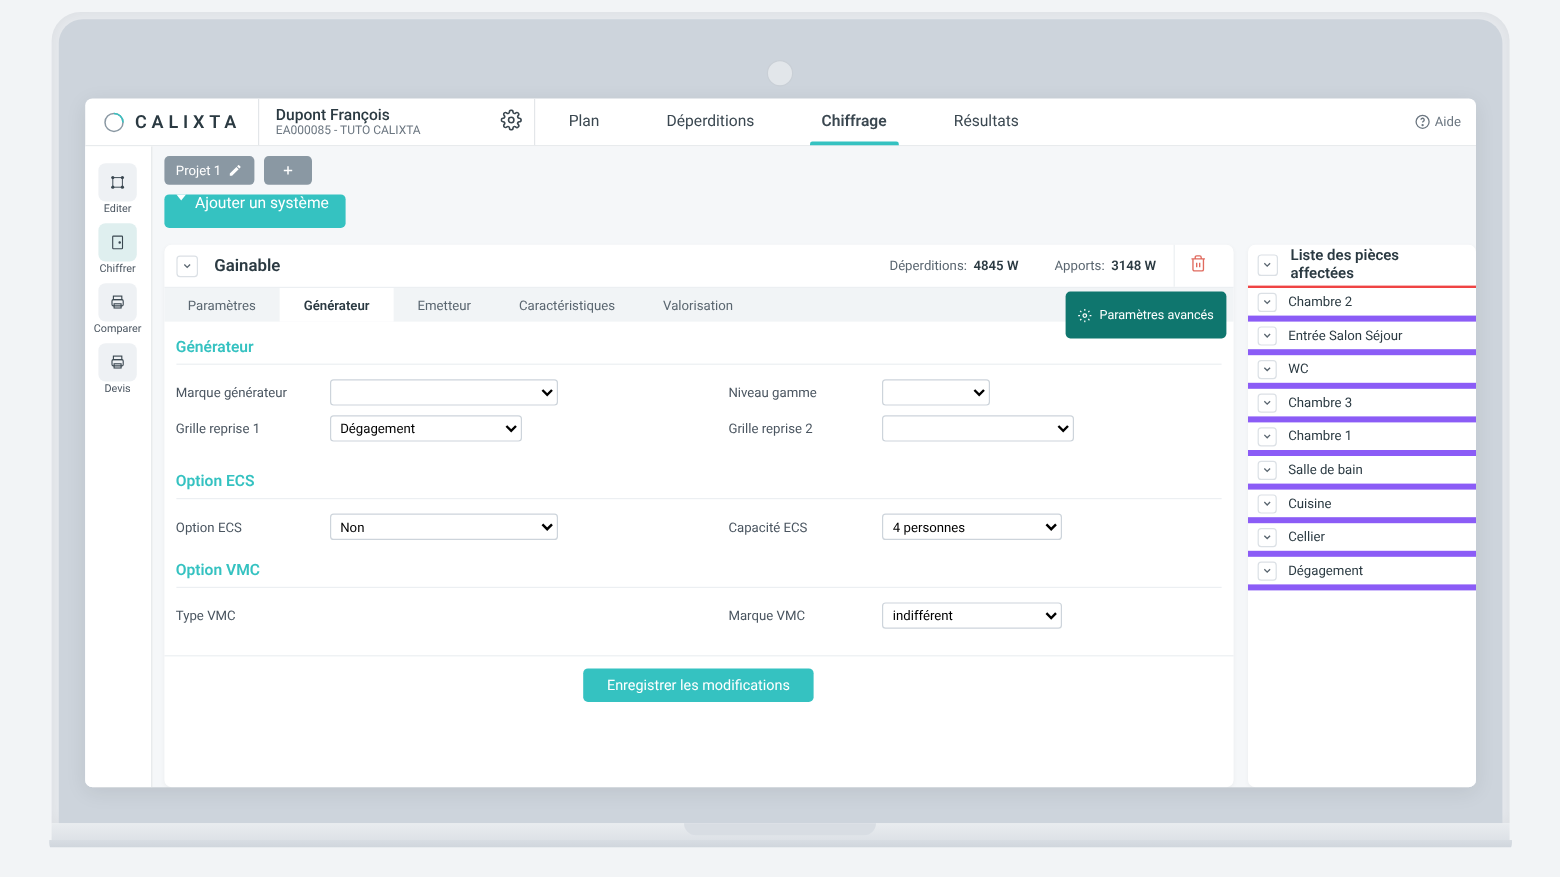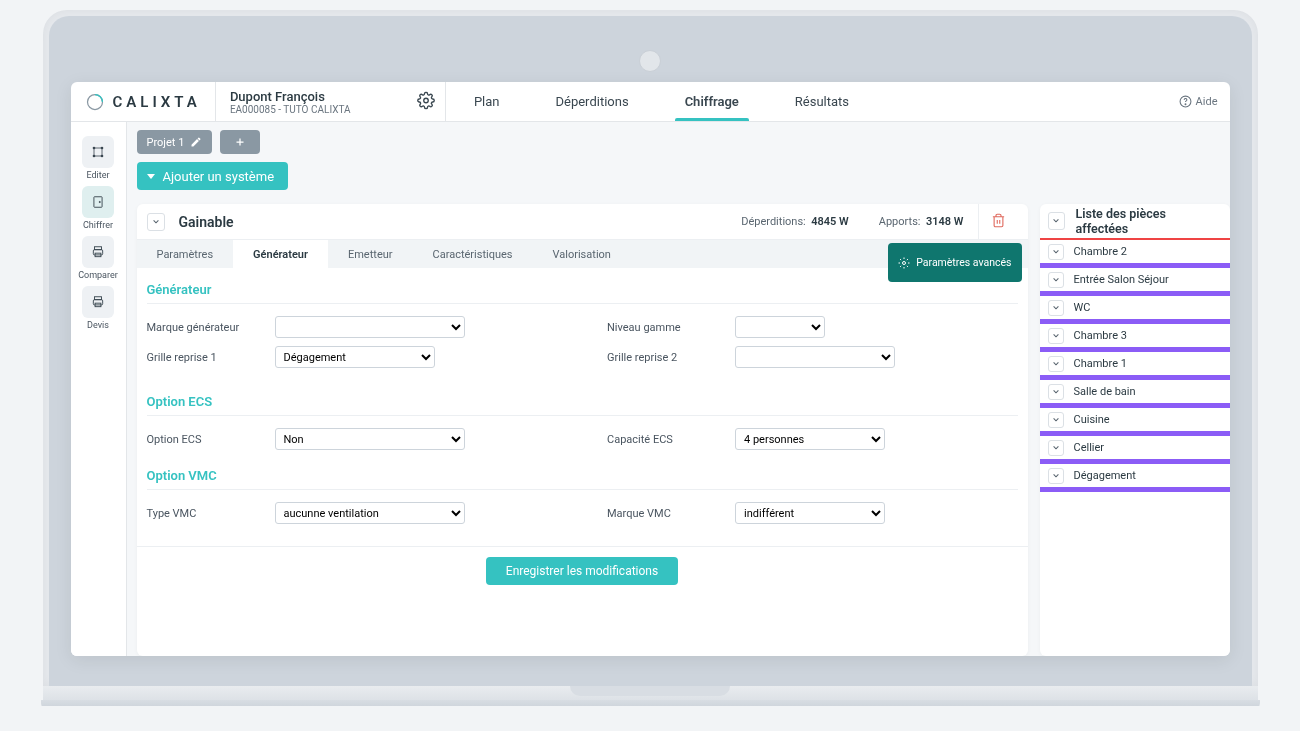--- a/index.html
+++ b/index.html
@@ -39,21 +39,21 @@
   .side-icon { width: 32px; height: 32px; border-radius: 6px; display: flex; align-items: center; justify-content: center; background: #eef1f4; }
   .side-item.active .side-icon { background: #dfefef; }
   .side-label { font-size: 9px; color: #4a5560; text-align: center; }
 
   .main { flex: 1; padding: 0; display: flex; flex-direction: column; min-width: 0; }
   .toolbar { display: flex; align-items: center; gap: 8px; padding: 8px 10px; }
   .chip { height: 24px; background: #8a98a3; color: #fff; border-radius: 4px; display: flex; align-items: center; padding: 0 10px; font-size: 11px; gap: 6px; }
   .chip .chip-icon, .chip .chip-edit { display: flex; align-items: center; }
   .chip svg { display: block; }
   .chip.plus { width: 40px; justify-content: center; padding: 0; }
-  .add-system { height: 28px; background: #35c2c1; color: #fff; border: none; border-radius: 4px; padding: 0 14px 0 10px; display: flex; align-items: center; gap: 8px; font-size: 13px; cursor: pointer; }
+  .add-system { height: 28px; background: #35c2c1; color: #fff; border: none; border-radius: 4px; padding: 0 14px 0 10px; display: flex; align-items: flex-start; gap: 8px; font-size: 13px; cursor: pointer; }
   .add-system .tri { width: 0; height: 0; border-left: 4px solid transparent; border-right: 4px solid transparent; border-top: 5px solid #fff; }
   .content-row { display: flex; gap: 12px; padding: 8px 0 0 10px; flex: 1; min-height: 0; }
   .panel { background: #fff; border-radius: 6px; box-shadow: 0 1px 4px rgba(0,0,0,0.04); }
   .left-panel { flex: 1; min-width: 0; display: flex; flex-direction: column; }
   .right-panel { width: 190px; margin-right: 0; }
 
   
   .sys-header { display: flex; align-items: center; height: 36px; padding: 0 10px; border-bottom: 1px solid #eceff2; }
   .sys-header .chev { width: 18px; height: 18px; border: 1px solid #dbe0e5; border-radius: 3px; display: flex; align-items: center; justify-content: center; margin-right: 14px; cursor: pointer; }
   .sys-title { font-weight: 600; font-size: 14px; flex: 0 0 auto; }
@@ -269,21 +269,20 @@
                     <div class="field">
                       <label>Capacité ECS</label>
                       <select style="max-width:150px"><option>4 personnes</option></select>
                     </div>
                   </div>
 
                   <div class="section-title">Option VMC</div>
                   <div class="form-grid">
                     <div class="field">
                       <label>Type VMC</label>
-                      <select><option>aucunne ventilation</option></select>
                     </div>
                     <div class="field">
                       <label>Marque VMC</label>
                       <select style="max-width:150px"><option>indifférent</option></select>
                     </div>
                   </div>
                 </div>
 
                 <div class="save-row">
                   <button class="save-btn">Enregistrer les modifications</button>

